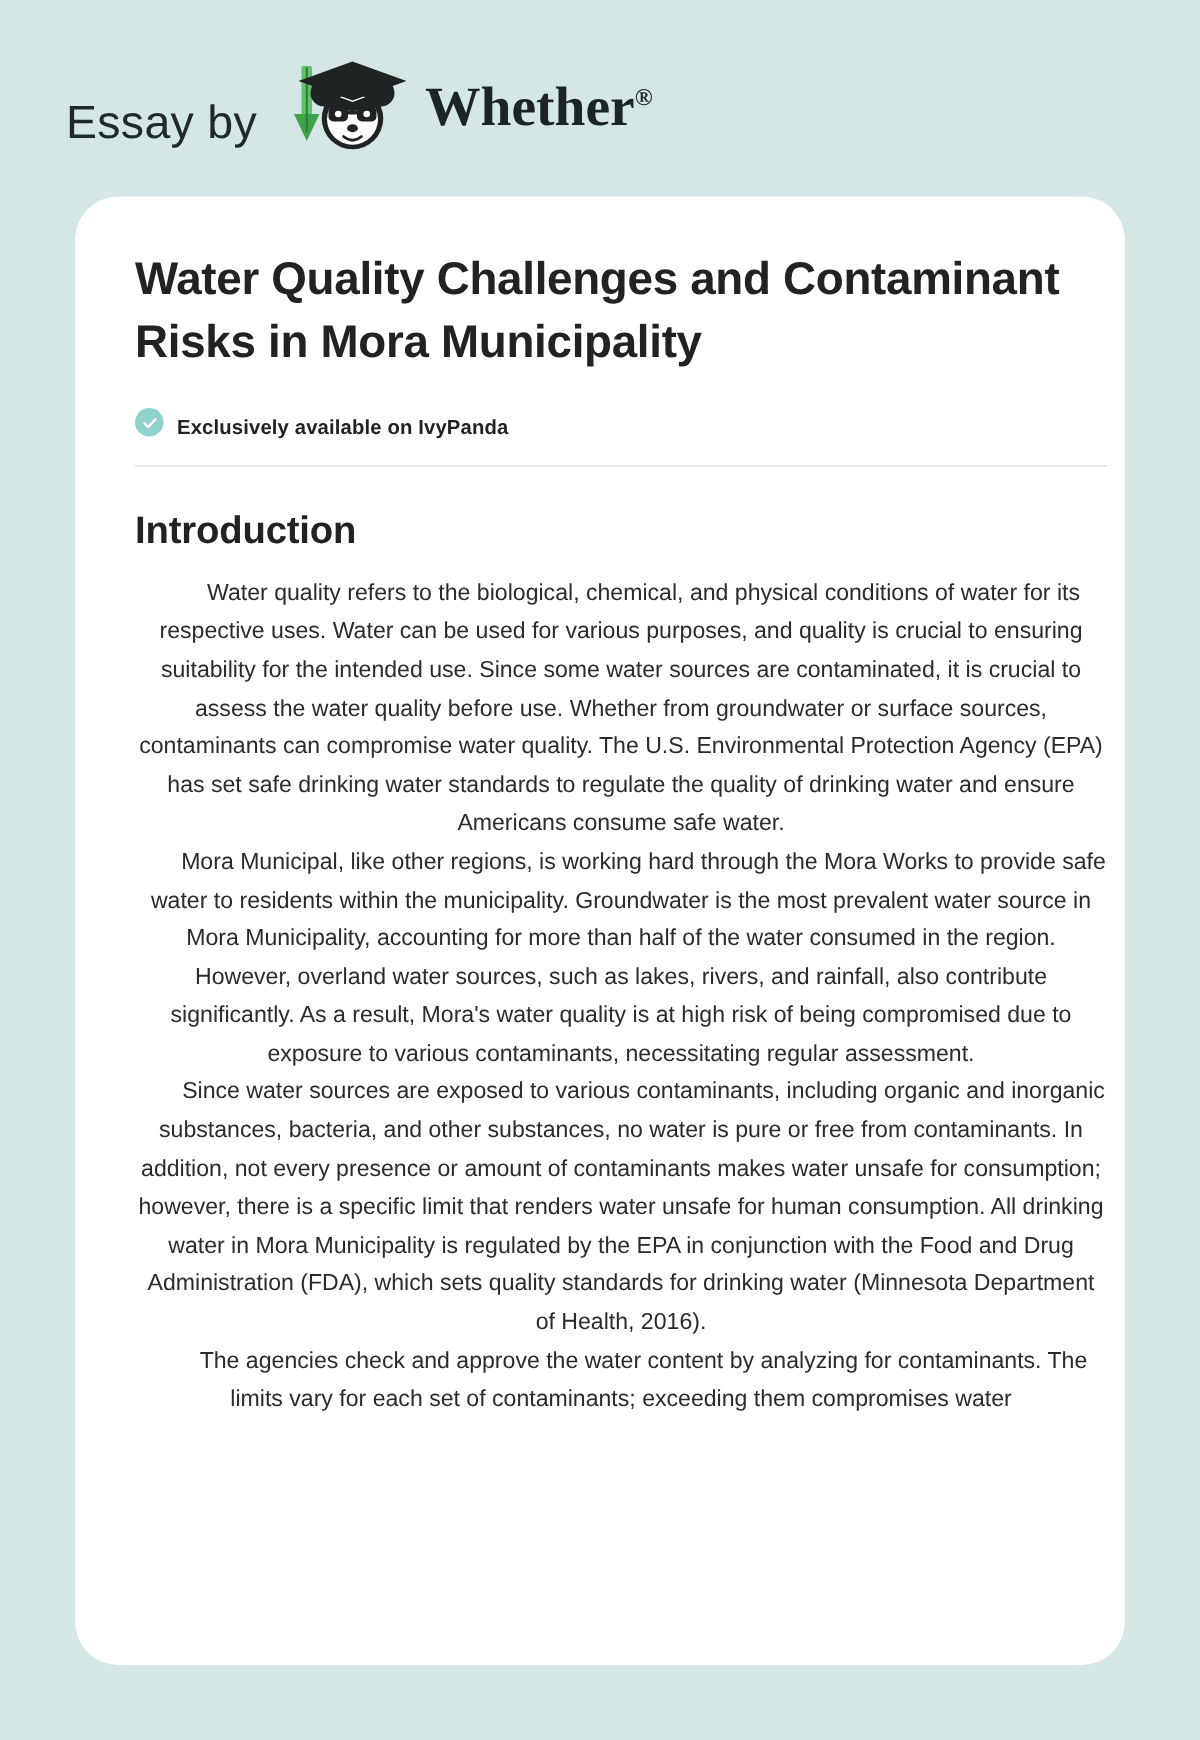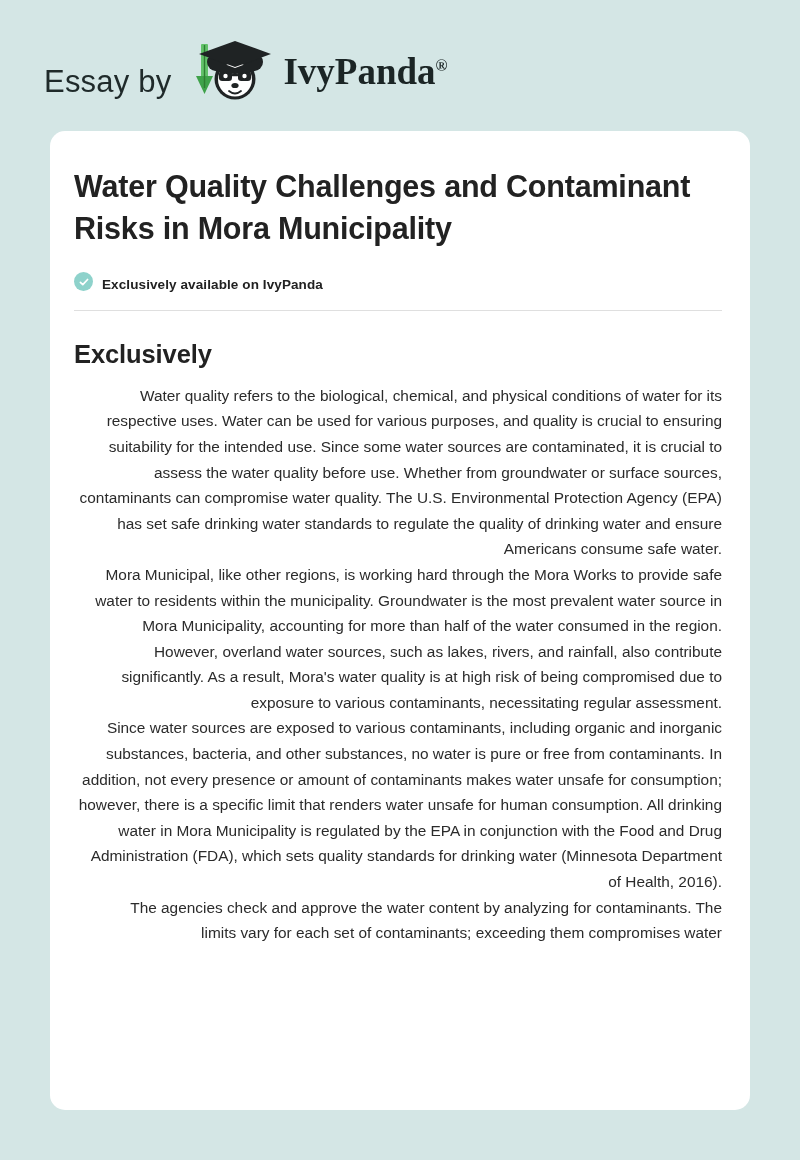--- a/index.html
+++ b/index.html
@@ -73,23 +73,23 @@
   }
 
   
   .essay-card {
     position: absolute;
     left: 50px;
     top: 131px;
     width: 700px;
     height: 979px;
     background: #ffffff;
-    border-radius: 15px;
+    border-radius: 29px;
     overflow: hidden;
-    padding: 0 24px;
+    padding: 0 40px;
   }
 
   .card-inner {
     padding: 0;
   }
 
   .essay-title {
     margin-top: 34px;
     font-family: "Liberation Sans Narrow", "Liberation Sans", sans-serif;
     font-size: 30.5px;
@@ -147,21 +147,21 @@
 
   .body-paragraph {
     font-family: "Liberation Sans Narrow", "Liberation Sans", sans-serif;
     font-size: 15.4px;
     font-weight: 400;
     line-height: 25.6px;
     color: #2b2b2b;
     margin-top: 14px;
     text-indent: 30px;
     width: 648px;
-    text-align: right;
+    text-align: center;
   }
 
   .body-paragraph + .body-paragraph {
     margin-top: 0;
   }
 
   .section-heading + .body-paragraph {
     margin-top: 13px;
   }
 </style>
@@ -204,41 +204,41 @@
         <path d="M44 53 Q50 58 56 53" stroke="#1f2324" stroke-width="1.8" fill="none" stroke-linecap="round"></path>
 
         <g fill="#1f2324">
           <path d="M50 3 L86 16 L50 29 L14 16 Z"></path>
           <path d="M26 21 L26 31 Q50 41 74 31 L74 21 L50 30 Z"></path>
         </g>
       </svg>
     </span>
 
     <span class="brand-wordmark">
-      <span>IvyPanda</span><span class="reg">®</span>
+      <span>Whether</span><span class="reg">®</span>
     </span>
   </div>
 
   <div class="essay-card">
     <div class="card-inner">
 
       <h1 class="essay-title">Water Quality Challenges and Contaminant Risks in Mora Municipality</h1>
 
       <div class="exclusive-row">
         <span class="check-badge">
           <svg width="12" height="12" viewBox="0 0 12 12" aria-hidden="true">
             <path d="M2.4 6.3 L4.8 8.7 L9.6 3.5" stroke="#ffffff" stroke-width="1.7" fill="none" stroke-linecap="round" stroke-linejoin="round"></path>
           </svg>
         </span>
         <span class="exclusive-text">Exclusively available on IvyPanda</span>
       </div>
 
       <div class="divider"></div>
 
-      <h2 class="section-heading">Exclusively</h2>
+      <h2 class="section-heading">Introduction</h2>
       <p class="body-paragraph">Water quality refers to the biological, chemical, and physical conditions of water for its respective uses. Water can be used for various purposes, and quality is crucial to ensuring suitability for the intended use. Since some water sources are contaminated, it is crucial to assess the water quality before use. Whether from groundwater or surface sources, contaminants can compromise water quality. The U.S. Environmental Protection Agency (EPA) has set safe drinking water standards to regulate the quality of drinking water and ensure Americans consume safe water.</p>
       <p class="body-paragraph">Mora Municipal, like other regions, is working hard through the Mora Works to provide safe water to residents within the municipality. Groundwater is the most prevalent water source in Mora Municipality, accounting for more than half of the water consumed in the region. However, overland water sources, such as lakes, rivers, and rainfall, also contribute significantly. As a result, Mora's water quality is at high risk of being compromised due to exposure to various contaminants, necessitating regular assessment.</p>
 
       <p class="body-paragraph">Since water sources are exposed to various contaminants, including organic and inorganic substances, bacteria, and other substances, no water is pure or free from contaminants. In addition, not every presence or amount of contaminants makes water unsafe for consumption; however, there is a specific limit that renders water unsafe for human consumption. All drinking water in Mora Municipality is regulated by the EPA in conjunction with the Food and Drug Administration (FDA), which sets quality standards for drinking water (Minnesota Department of Health, 2016).</p>
       <p class="body-paragraph">The agencies check and approve the water content by analyzing for contaminants. The limits vary for each set of contaminants; exceeding them compromises water</p>
 
     </div>
   </div>
 
 </div>

